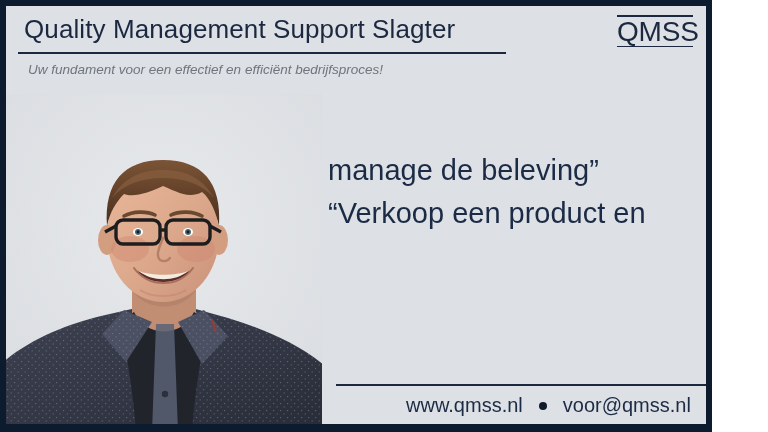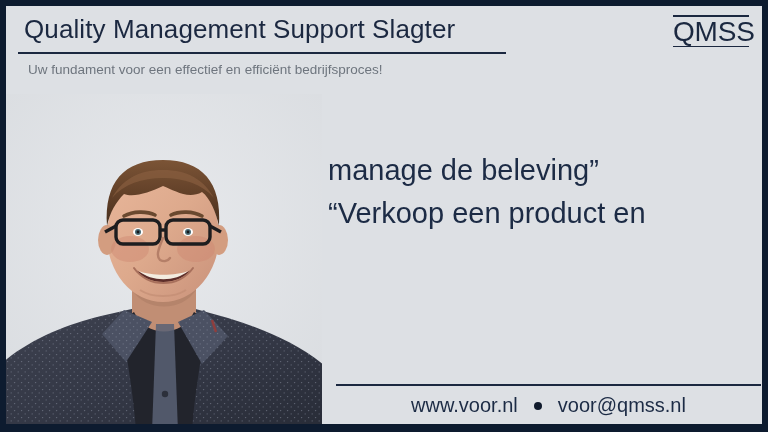--- a/index.html
+++ b/index.html
@@ -2,21 +2,21 @@
 <html><head>
 <meta charset="utf-8">
 <style>
   html, body {
     margin: 0;
     padding: 0;
     background: #ffffff;
   }
   #slide {
     position: relative;
-    width: 768px;
+    width: 712px;
     height: 432px;
     background: #dde0e4;
     border-top: 6px solid #0d1b2f;
     border-left: 6px solid #0d1b2f;
     border-right: 6px solid #0d1b2f;
     border-bottom: 8px solid #0d1b2f;
     box-sizing: border-box;
     overflow: hidden;
     font-family: "Liberation Sans", sans-serif;
   }
@@ -39,20 +39,21 @@
     width: 488px;
     height: 2px;
     background: #1b2840;
   }
   #header-tagline {
     position: absolute;
     left: 22px;
     top: 56px;
     font-size: 13.5px;
     font-weight: 400;
+    font-style: italic;
     color: #6e757e;
     white-space: nowrap;
   }
 
   
   #logo-block {
     position: absolute;
     right: 13px;
     top: 9px;
     width: 76px;
@@ -239,18 +240,18 @@
     </svg>
   </div>
 
   <div id="quote">
     <div class="quote-line">manage de beleving”</div>
     <div class="quote-line">“Verkoop een product en</div>
   </div>
 
   <div id="footer-rule"></div>
   <div id="footer-contact">
-    <span>www.voor.nl</span>
+    <span>www.qmss.nl</span>
     <span id="footer-dot"></span>
     <span>voor@qmss.nl</span>
   </div>
 
 </div>
 
 </body></html>

